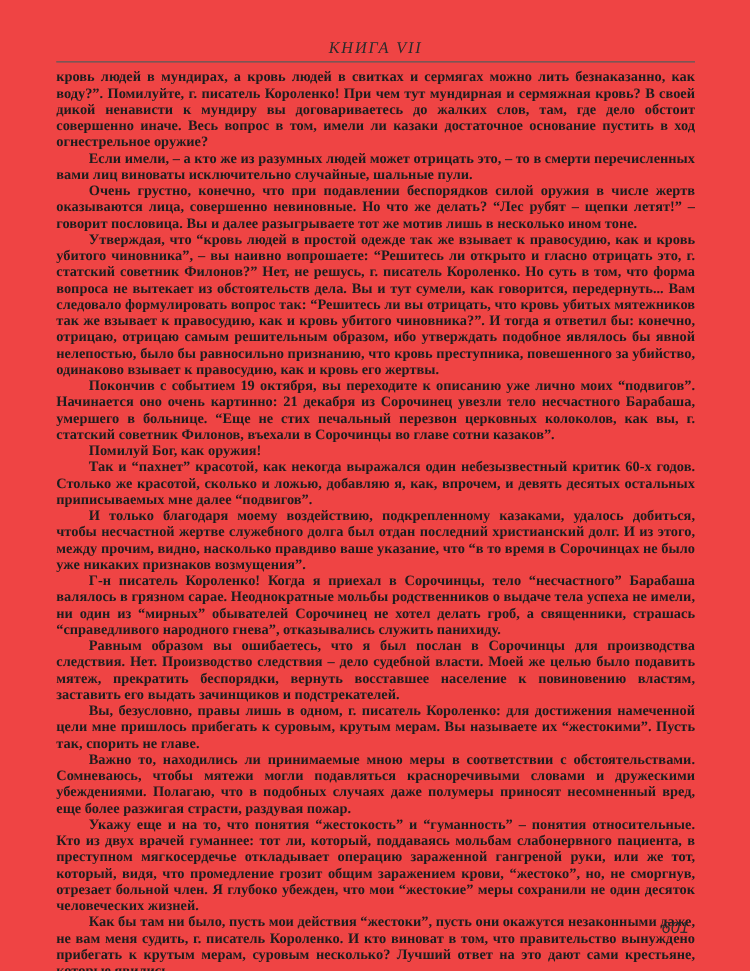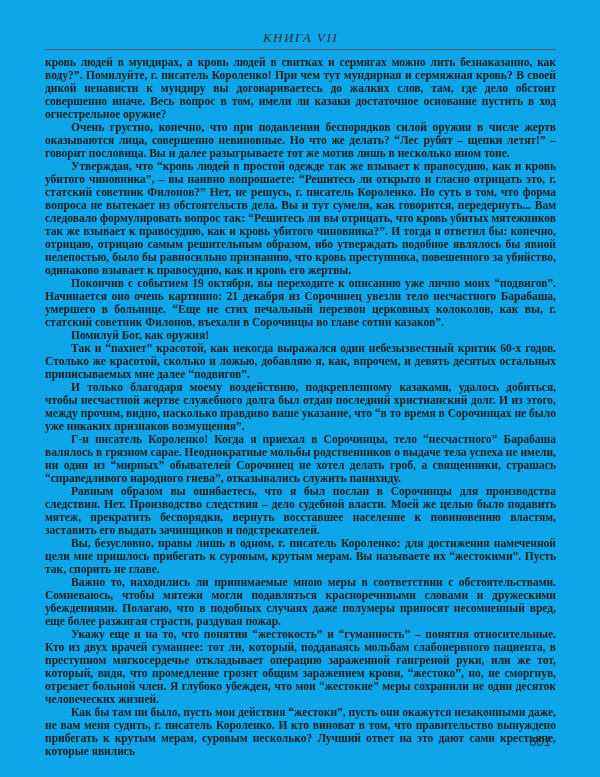--- a/index.html
+++ b/index.html
@@ -1,19 +1,19 @@
 <!DOCTYPE html>
 <html lang="ru"><head>
 <meta charset="utf-8">
 <style>
   html,body { margin:0; padding:0; background:#e8e8e8; }
   .page {
     position:relative;
     width:600px; height:777px;
-    background:#0ea5e9;
+    background:#ef4444;
     font-family:"Liberation Serif", serif;
     overflow:hidden;
     margin:0 auto;
   }
   .running-header {
     position:absolute;
     top:30px; left:45px; right:44px;
     text-align:center;
     font-style:italic;
     font-size:13px;
@@ -58,20 +58,21 @@
 <body>
 
 <div class="page">
 
   <div class="running-header">КНИГА VII</div>
 
   <div class="header-rule"></div>
 
   <div class="body-text">
     <p class="continuation">кровь людей в мундирах, а кровь людей в свитках и сермягах можно лить безнаказанно, как воду?”. Помилуйте, г. писатель Короленко! При чем тут мундирная и сермяжная кровь? В своей дикой ненависти к мундиру вы договариваетесь до жалких слов, там, где дело обстоит совершенно иначе. Весь вопрос в том, имели ли казаки достаточное основание пустить в ход огнестрельное оружие?</p>
+    <p>Если имели, – а кто же из разумных людей может отрицать это, – то в смерти перечисленных вами лиц виноваты исключительно случайные, шальные пули.</p>
     <p>Очень грустно, конечно, что при подавлении беспорядков силой оружия в числе жертв оказываются лица, совершенно невиновные. Но что же делать? “Лес рубят – щепки летят!” – говорит пословица. Вы и далее разыгрываете тот же мотив лишь в несколько ином тоне.</p>
     <p>Утверждая, что “кровь людей в простой одежде так же взывает к правосудию, как и кровь убитого чиновника”, – вы наивно вопрошаете: “Решитесь ли открыто и гласно отрицать это, г. статский советник Филонов?” Нет, не решусь, г. писатель Короленко. Но суть в том, что форма вопроса не вытекает из обстоятельств дела. Вы и тут сумели, как говорится, передернуть... Вам следовало формулировать вопрос так: “Решитесь ли вы отрицать, что кровь убитых мятежников так же взывает к правосудию, как и кровь убитого чиновника?”. И тогда я ответил бы: конечно, отрицаю, отрицаю самым решительным образом, ибо утверждать подобное являлось бы явной нелепостью, было бы равносильно признанию, что кровь преступника, повешенного за убийство, одинаково взывает к правосудию, как и кровь его жертвы.</p>
     <p>Покончив с событием 19 октября, вы переходите к описанию уже лично моих “подвигов”. Начинается оно очень картинно: 21 декабря из Сорочинец увезли тело несчастного Барабаша, умершего в больнице. “Еще не стих печальный перезвон церковных колоколов, как вы, г. статский советник Филонов, въехали в Сорочинцы во главе сотни казаков”.</p>
     <p>Помилуй Бог, как оружия!</p>
     <p>Так и “пахнет” красотой, как некогда выражался один небезызвестный критик 60-х годов. Столько же красотой, сколько и ложью, добавляю я, как, впрочем, и девять десятых остальных приписываемых мне далее “подвигов”.</p>
     <p>И только благодаря моему воздействию, подкрепленному казаками, удалось добиться, чтобы несчастной жертве служебного долга был отдан последний христианский долг. И из этого, между прочим, видно, насколько правдиво ваше указание, что “в то время в Сорочинцах не было уже никаких признаков возмущения”.</p>
     <p>Г-н писатель Короленко! Когда я приехал в Сорочинцы, тело “несчастного” Барабаша валялось в грязном сарае. Неоднократные мольбы родственников о выдаче тела успеха не имели, ни один из “мирных” обывателей Сорочинец не хотел делать гроб, а священники, страшась “справедливого народного гнева”, отказывались служить панихиду.</p>
     <p>Равным образом вы ошибаетесь, что я был послан в Сорочинцы для производства следствия. Нет. Производство следствия – дело судебной власти. Моей же целью было подавить мятеж, прекратить беспорядки, вернуть восставшее население к повиновению властям, заставить его выдать зачинщиков и подстрекателей.</p>
     <p>Вы, безусловно, правы лишь в одном, г. писатель Короленко: для достижения намеченной цели мне пришлось прибегать к суровым, крутым мерам. Вы называете их “жестокими”. Пусть так, спорить не главе.</p>
     <p>Важно то, находились ли принимаемые мною меры в соответствии с обстоятельствами. Сомневаюсь, чтобы мятежи могли подавляться красноречивыми словами и дружескими убеждениями. Полагаю, что в подобных случаях даже полумеры приносят несомненный вред, еще более разжигая страсти, раздувая пожар.</p>

